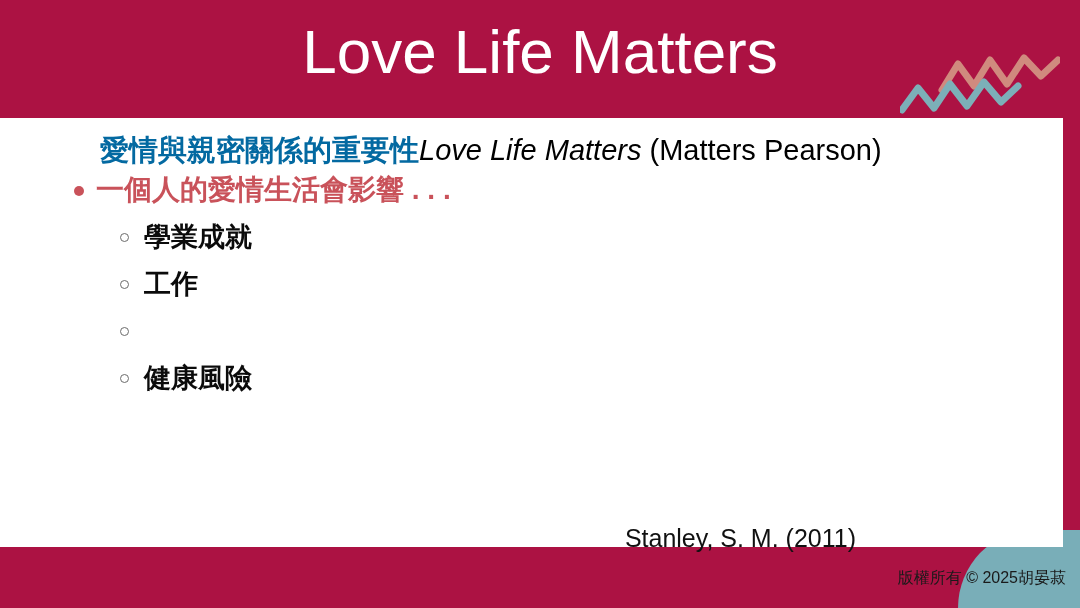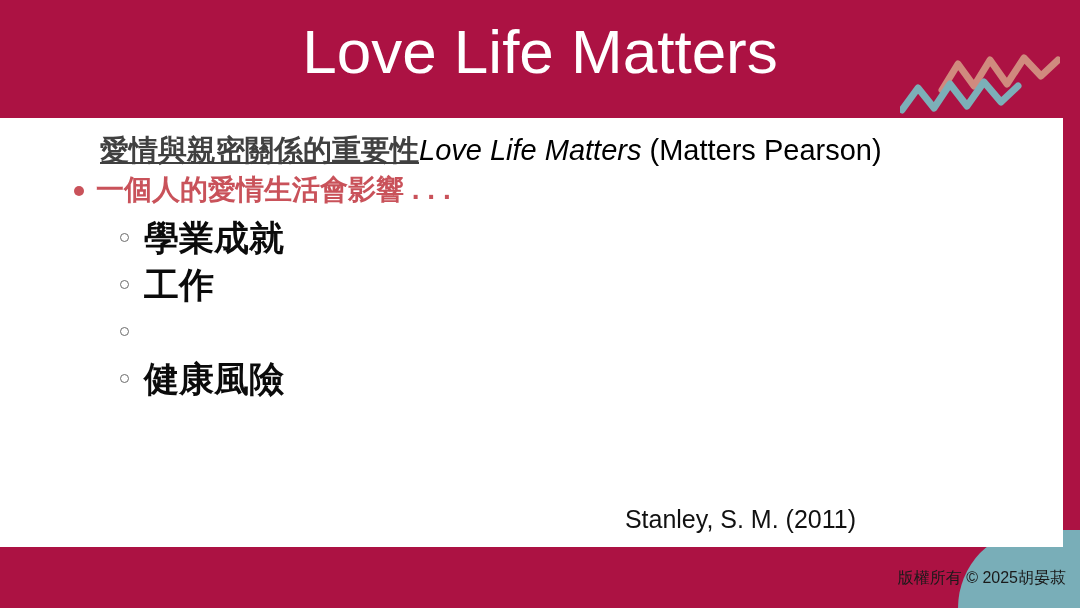--- a/index.html
+++ b/index.html
@@ -77,23 +77,22 @@
   
   .line-heading {
     position: absolute;
     left: 100px;
     top: 12px;
     font-size: 29px;
     line-height: 40px;
     white-space: nowrap;
   }
   .zh-head {
-    color: #404040;
+    color: #0369a1;
     font-weight: bold;
-    text-decoration: underline;
   }
   .en-italic {
     color: #000000;
     font-style: italic;
     font-weight: normal;
   }
   .en-plain {
     color: #000000;
     font-style: normal;
     font-weight: normal;
@@ -143,30 +142,30 @@
     border: 1.4px solid #6b6b6b;
     border-radius: 50%;
     background: transparent;
     margin-top: 17px;
     margin-right: 15px;
     flex: none;
     box-sizing: border-box;
   }
   .lvl2 .lvl2-text {
     color: #0b0b0b;
-    font-size: 35px;
+    font-size: 27px;
     font-weight: bold;
     line-height: 43px;
   }
 
   
   .citation {
     position: absolute;
     left: 0;
-    top: 385px;
+    top: 404px;
     width: 856px;
     text-align: right;
     color: #111111;
     font-size: 25px;
     line-height: 32px;
     white-space: nowrap;
   }
 
   
   .footer-bar {

